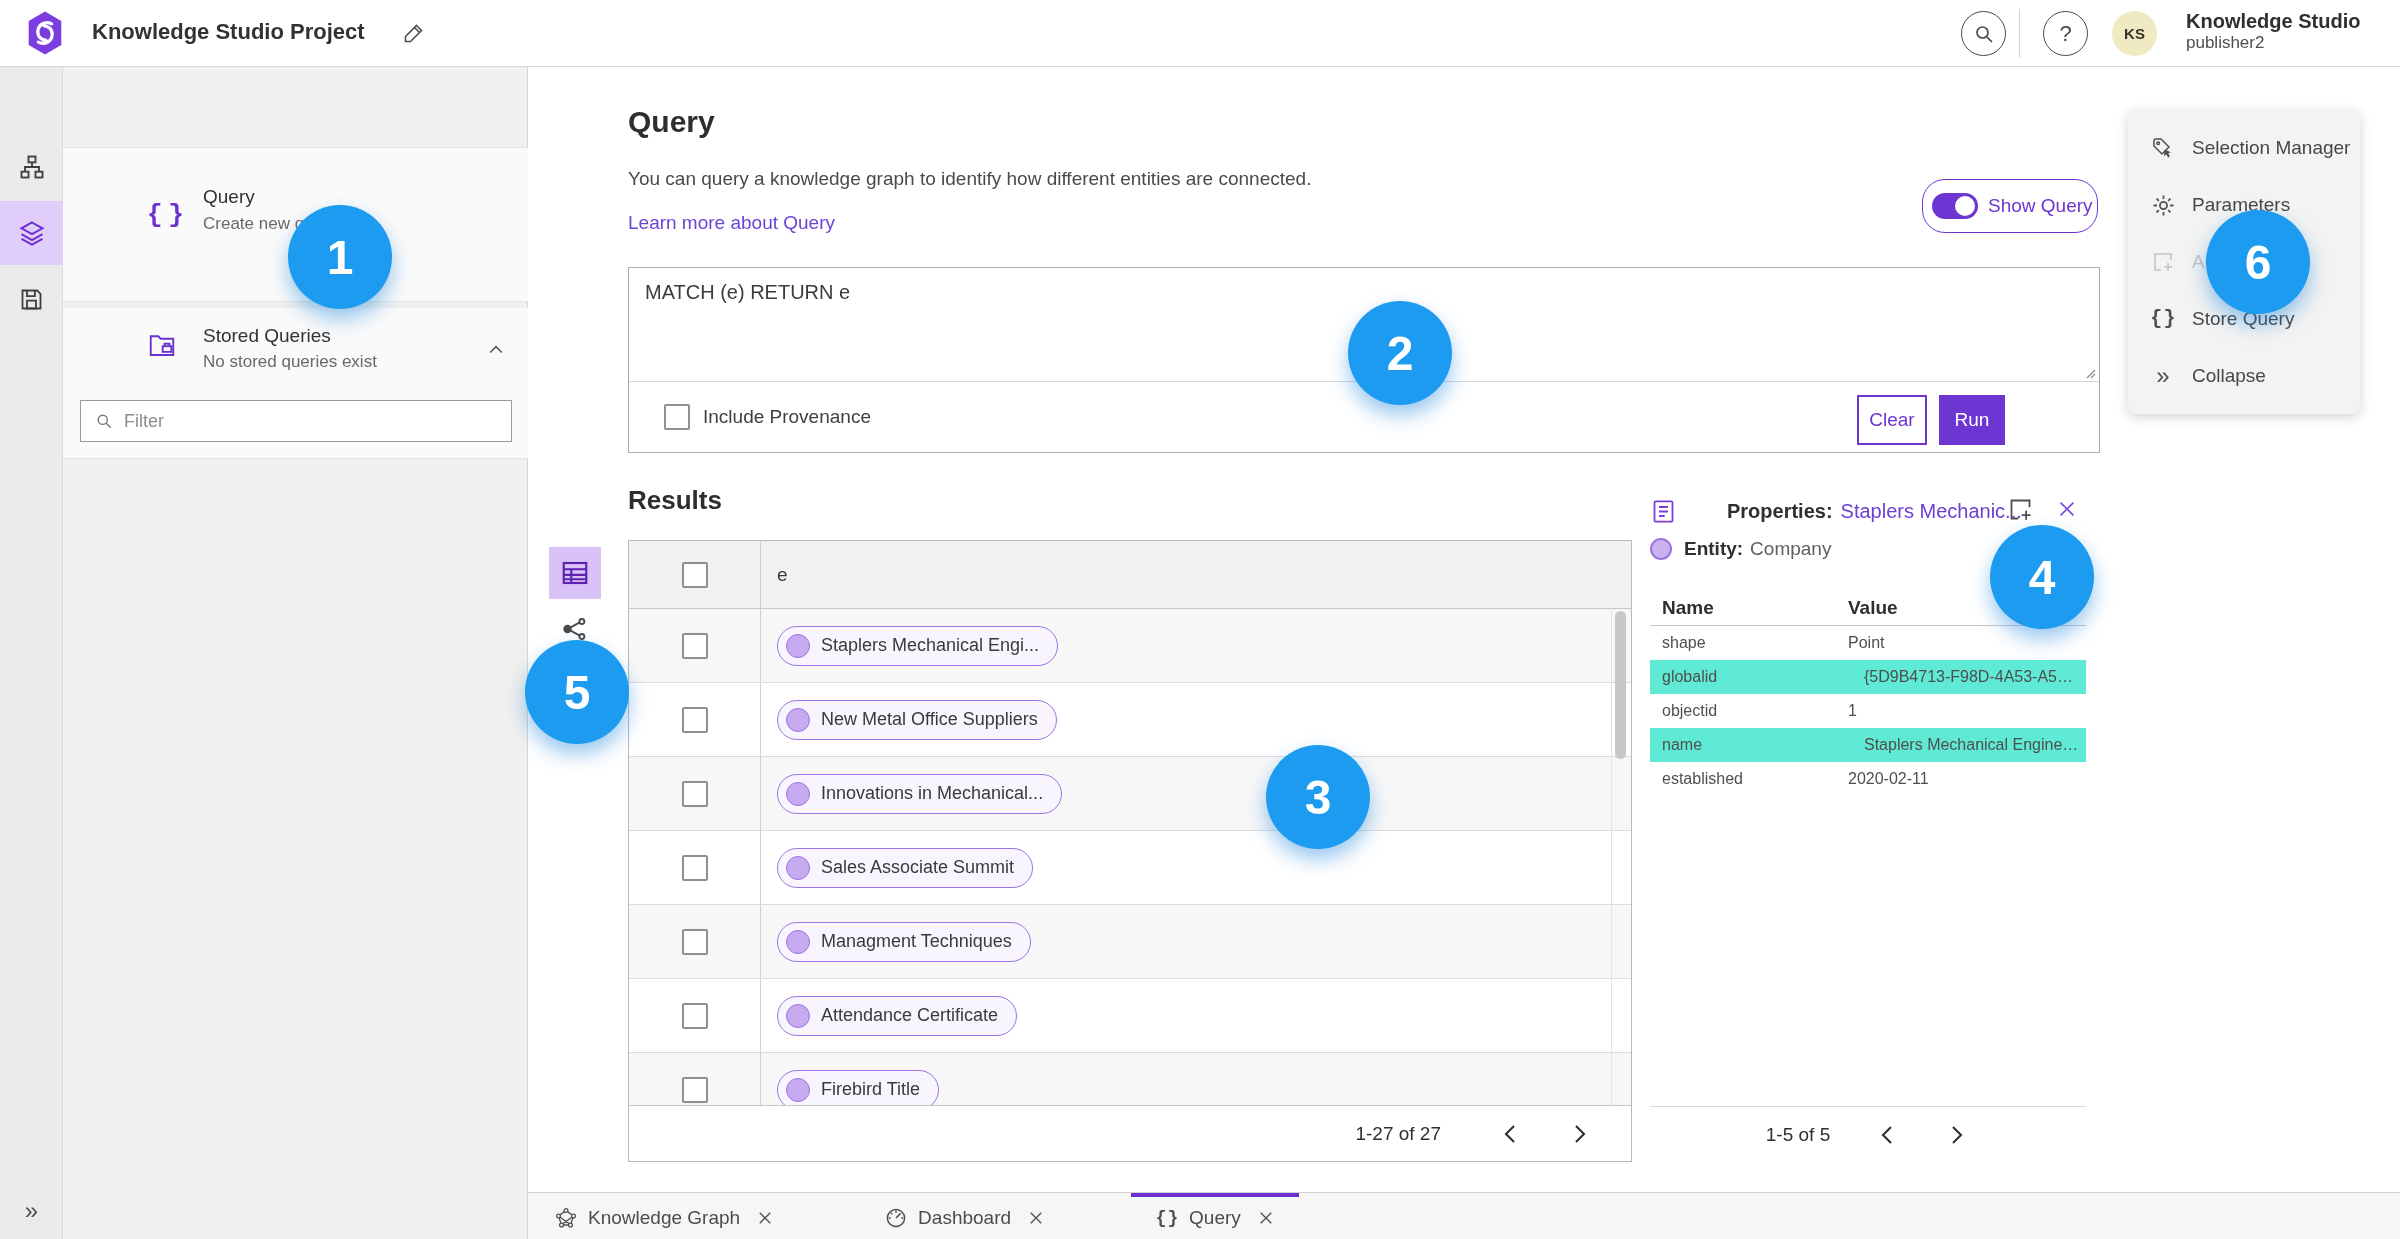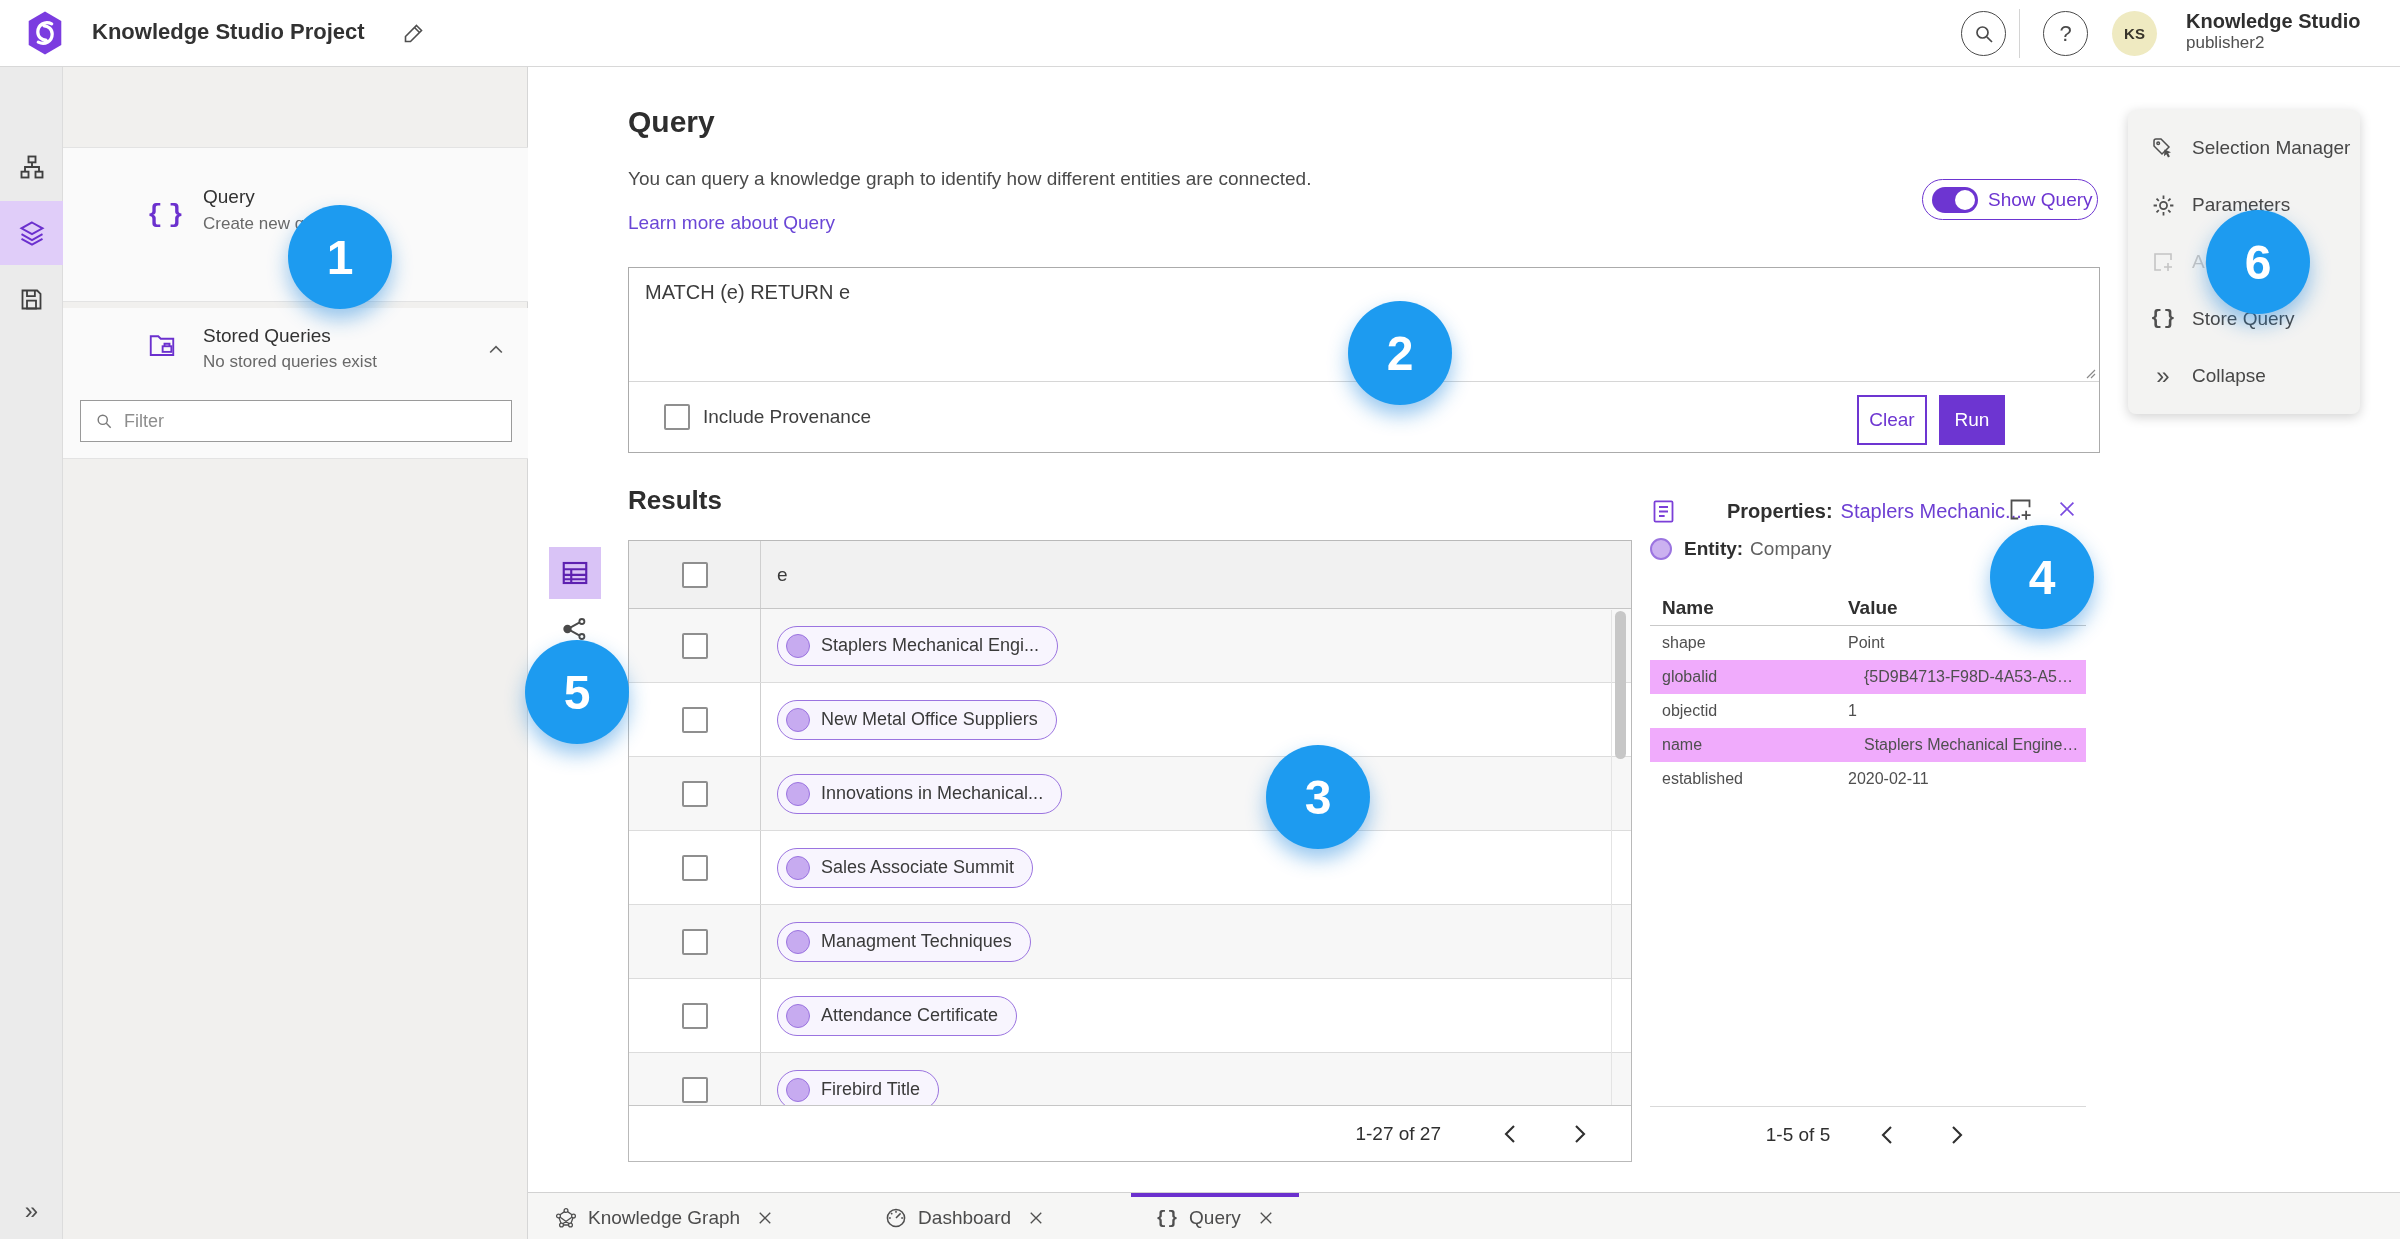--- a/index.html
+++ b/index.html
@@ -40,21 +40,21 @@
   .accordion-chevron { position:absolute; right:22px; top:32px; width:20px; height:20px; color:#5a5a5a; cursor:pointer; }
   .filter-box { position:absolute; left:17px; top:92px; width:432px; height:42px; background:#fff; border:1px solid #9a9a9a; display:flex; align-items:center; }
   .filter-box svg { margin-left:13px; color:#7a7a7a; }
   .filter-input { border:none; outline:none; background:transparent; font-size:18px; color:#333; margin-left:10px; width:370px; font-family:"Liberation Sans", sans-serif; }
   .filter-input::placeholder { color:#8d8d8d; }
 
   
   .q-heading { position:absolute; left:628px; top:105px; font-size:30px; font-weight:700; color:#2e2e2e; }
   .q-desc { position:absolute; left:628px; top:168px; font-size:19px; color:#4a4a4a; }
   .q-link { position:absolute; left:628px; top:212px; font-size:19px; color:#6a46d6; cursor:pointer; }
-  .showquery { position:absolute; left:1922px; top:179px; width:176px; height:41px; border:1.5px solid #6d35d1; border-radius:23px; display:flex; align-items:center; cursor:pointer; background:#fff; }
+  .showquery { position:absolute; left:1922px; top:179px; width:176px; height:54px; border:1.5px solid #6d35d1; border-radius:23px; display:flex; align-items:center; cursor:pointer; background:#fff; }
   .sq-track { width:46px; height:26px; border-radius:13px; background:#6d35d1; margin-left:9px; position:relative; }
   .sq-knob { position:absolute; right:3px; top:3px; width:20px; height:20px; border-radius:50%; background:#fff; }
   .sq-label { margin-left:10px; font-size:19px; color:#6d35d1; }
 
   .query-card { position:absolute; left:628px; top:267px; width:1472px; height:186px; border:1px solid #ababab; background:#fff; }
   .query-editor { position:absolute; left:0; top:0; width:1470px; height:114px; }
   .query-textarea { width:100%; height:100%; border:none; resize:none; outline:none; padding:13px 16px; font-family:Liberation Sans, sans-serif; font-size:20px; color:#3c3c3c; background:transparent; }
   .resize-grip { position:absolute; right:3px; bottom:3px; color:#8a8a8a; }
   .query-footer { position:absolute; left:0; bottom:0; width:1470px; height:71px; border-top:1px solid #d6d6d6; display:flex; align-items:center; }
   .cbx { appearance:none; -webkit-appearance:none; width:26px; height:26px; border:2px solid #8f8f8f; border-radius:2px; background:#fff; cursor:pointer; flex:none; }
@@ -96,21 +96,21 @@
   .props-add { position:absolute; right:52px; top:2px; width:27px; height:27px; color:#4f4f4f; cursor:pointer; }
   .props-close { position:absolute; right:8px; top:4px; width:22px; height:22px; color:#7a4ae0; cursor:pointer; }
   .entity-row { position:absolute; left:0; top:44px; display:flex; align-items:center; }
   .entity-circle { width:22px; height:22px; border-radius:50%; background:#cbb1f0; border:2px solid #9b74e0; margin-right:12px; }
   .entity-label { font-size:19px; font-weight:700; color:#2f2f2f; margin-right:7px;text-align:right; }
   .entity-type { font-size:19px; color:#606060; }
   .props-table { position:absolute; left:0; top:96px; width:436px; }
   .pt-head { display:flex; height:36px; align-items:center; border-bottom:1px solid #c9c9c9; }
   .pt-head div { font-size:19px; font-weight:700; color:#2f2f2f; }
   .pt-row { display:flex; height:34px; align-items:center; font-size:16px; color:#4f4f4f; }
-  .pt-row.alt { background:#f0abfc;gap:16px; }
+  .pt-row.alt { background:#5eead4;gap:16px; }
   .pt-name { width:198px; padding-left:12px; flex:none; white-space:nowrap; overflow:hidden; text-overflow:ellipsis; }
   .pt-value { width:226px; padding-right:6px; white-space:nowrap; overflow:hidden; text-overflow:ellipsis; }
   .props .card-footer { border-top:1px solid #d9d9d9; justify-content:center; }
   .props .pg-label { margin-right:46px; }
   .props .pg-prev { margin-right:42px; }
 
   
   .tools { position:absolute; left:2128px; top:110px; width:232px; height:304px; background:#f3f3f2; border-radius:8px; box-shadow:0 3px 12px rgba(0,0,0,.18); display:flex; flex-direction:column; justify-content:space-around; padding:10px 0; }
   .tool-item { display:flex; align-items:center; padding-left:22px; color:#474747; cursor:pointer; }
   .tool-item .t-icon { width:26px; height:26px; color:#4f4f4f; display:flex; align-items:center; justify-content:center; margin-right:16px; flex:none; }

